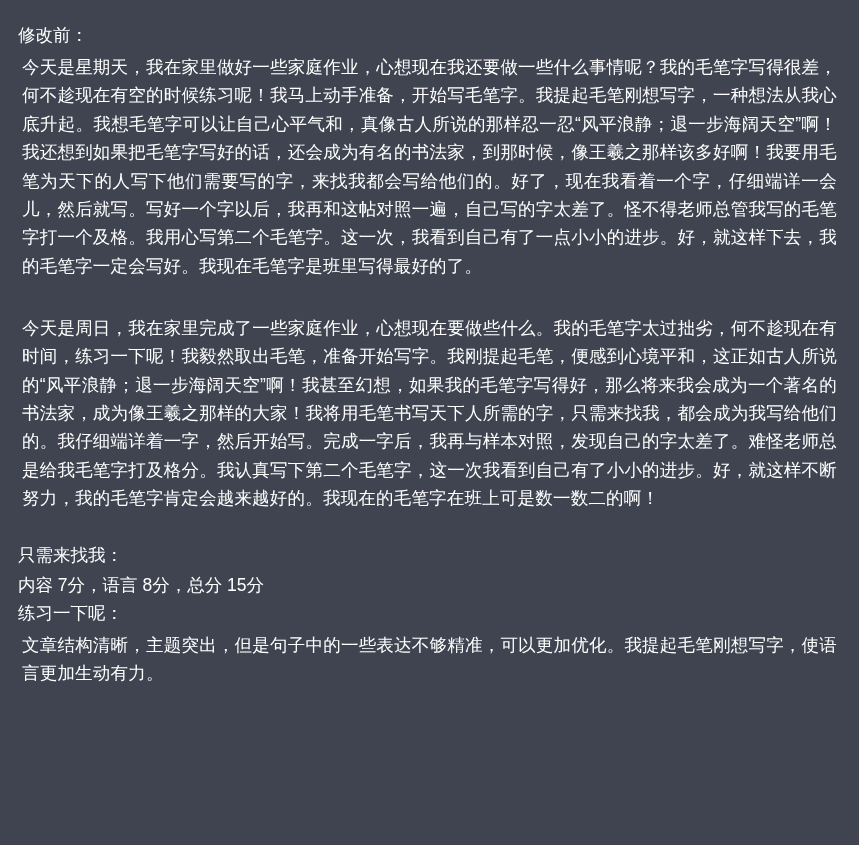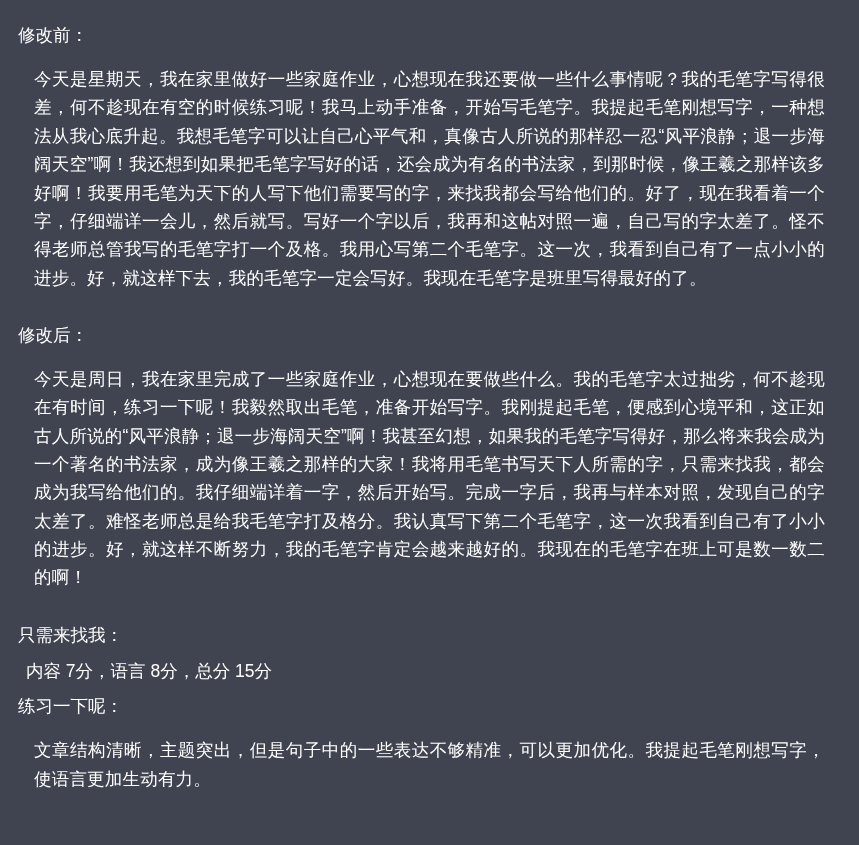--- a/index.html
+++ b/index.html
@@ -28,47 +28,46 @@
     font-size: 17.5px;
     line-height: 1.55;
     font-weight: 400;
     color: #ffffff;
     margin: 0 0 2px 0;
   }
   .body-text {
     font-size: 17.5px;
     line-height: 1.62;
     color: #ffffff;
-    margin: 16px;
+    margin: 4px;
     text-align: justify;
     text-justify: inter-ideograph;
     letter-spacing: 0.2px;
   }
   .gap-lg { height: 14px; }
   .score-line {
     font-size: 17.5px;
     line-height: 1.62;
     color: #ffffff;
-    margin: 8px;
+    margin: 0;
   }
 </style>
 </head>
 <body>
 
 <div class="page">
 
   <div class="section">
     <div class="heading">修改前：</div>
     <p class="body-text">今天是星期天，我在家里做好一些家庭作业，心想现在我还要做一些什么事情呢？我的毛笔字写得很差，何不趁现在有空的时候练习呢！我马上动手准备，开始写毛笔字。我提起毛笔刚想写字，一种想法从我心底升起。我想毛笔字可以让自己心平气和，真像古人所说的那样忍一忍“风平浪静；退一步海阔天空”啊！我还想到如果把毛笔字写好的话，还会成为有名的书法家，到那时候，像王羲之那样该多好啊！我要用毛笔为天下的人写下他们需要写的字，来找我都会写给他们的。好了，现在我看着一个字，仔细端详一会儿，然后就写。写好一个字以后，我再和这帖对照一遍，自己写的字太差了。怪不得老师总管我写的毛笔字打一个及格。我用心写第二个毛笔字。这一次，我看到自己有了一点小小的进步。好，就这样下去，我的毛笔字一定会写好。我现在毛笔字是班里写得最好的了。</p>
   </div>
 
   <div class="gap-lg"></div>
 
   <div class="section">
-    <div class="heading">修改后：</div>
     <p class="body-text">今天是周日，我在家里完成了一些家庭作业，心想现在要做些什么。我的毛笔字太过拙劣，何不趁现在有时间，练习一下呢！我毅然取出毛笔，准备开始写字。我刚提起毛笔，便感到心境平和，这正如古人所说的“风平浪静；退一步海阔天空”啊！我甚至幻想，如果我的毛笔字写得好，那么将来我会成为一个著名的书法家，成为像王羲之那样的大家！我将用毛笔书写天下人所需的字，只需来找我，都会成为我写给他们的。我仔细端详着一字，然后开始写。完成一字后，我再与样本对照，发现自己的字太差了。难怪老师总是给我毛笔字打及格分。我认真写下第二个毛笔字，这一次我看到自己有了小小的进步。好，就这样不断努力，我的毛笔字肯定会越来越好的。我现在的毛笔字在班上可是数一数二的啊！</p>
   </div>
 
   <div class="gap-lg"></div>
 
   <div class="section">
     <div class="heading">只需来找我：</div>
     <p class="score-line">内容 7分，语言 8分，总分 15分</p>
     <div class="heading">练习一下呢：</div>
     <p class="body-text">文章结构清晰，主题突出，但是句子中的一些表达不够精准，可以更加优化。我提起毛笔刚想写字，使语言更加生动有力。</p>

